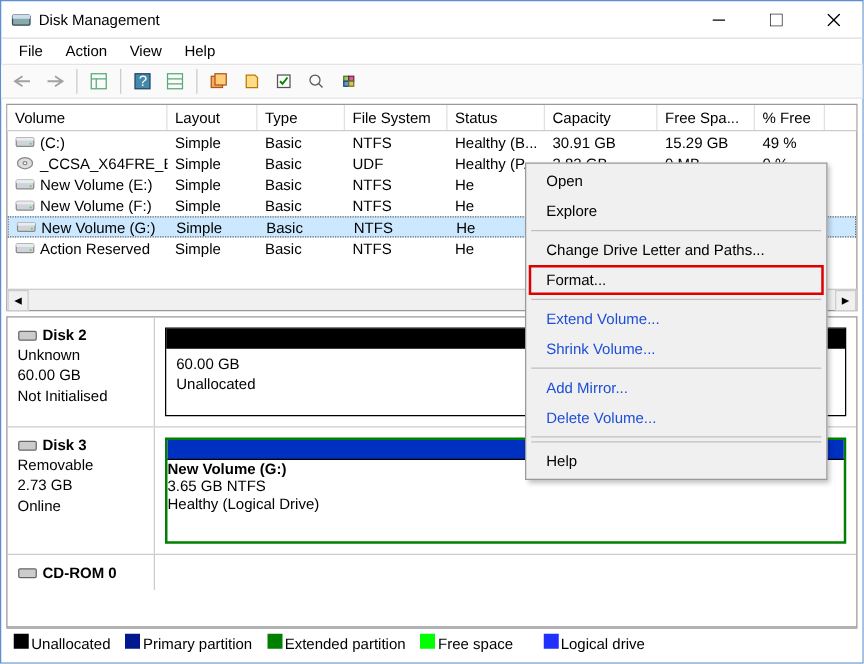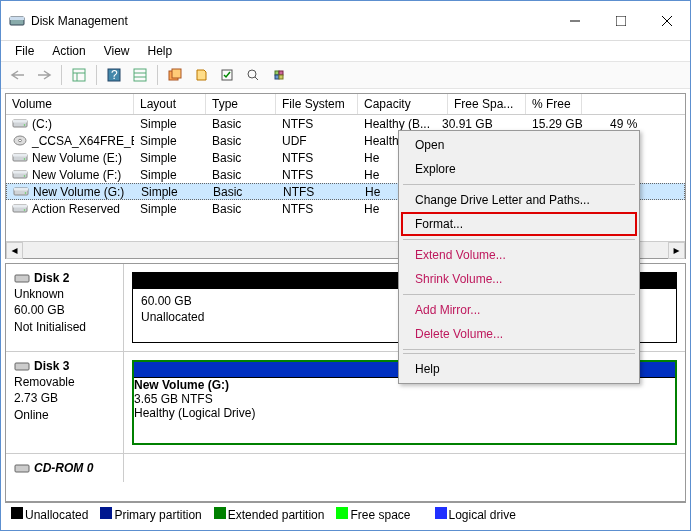--- a/index.html
+++ b/index.html
@@ -1,18 +1,18 @@
 <!DOCTYPE html>
 <html><head>
 <meta charset="utf-8">
 <style>
   * { box-sizing: border-box; font-family: "Segoe UI", Tahoma, sans-serif; font-size: 12px; }
   body { margin: 0; background: #fff; }
   .window { width: 691px; height: 531px; border: 1px solid #5c8fcf; background: #fff; display: flex; flex-direction: column; }
-  .titlebar { height: 40px; display: flex; align-items: center; padding-left: 8px; border-bottom: 1px solid #ddd; }
+  .titlebar { height: 30px; display: flex; align-items: center; padding-left: 8px; border-bottom: 1px solid #ddd; }
   .titlebar .wicon { width: 16px; height: 16px; margin-right: 6px; }
   .titlebar .title { font-size: 12px; }
   .winbtns { margin-left: auto; display: flex; }
   .winbtn { width: 46px; height: 29px; display: flex; align-items: center; justify-content: center; }
   .winbtn svg { stroke: #000; stroke-width: 1; fill: none; }
   .menubar { height: 20px; display: flex; align-items: center; padding: 0 6px; gap: 2px; }
   .menuitem { padding: 0 8px; font-size: 12px; }
   .toolbar { height: 28px; display: flex; align-items: center; padding: 0 6px; gap: 4px; border-top: 1px solid #e5e5e5; border-bottom: 1px solid #e5e5e5; background: #fafafa; }
   .tbtn { width: 22px; height: 22px; display: flex; align-items: center; justify-content: center; border: 1px solid transparent; }
   .tbtn.disabled { opacity: .35; }
@@ -35,21 +35,21 @@
   .diskleft .dname { font-weight: bold; display: flex; align-items: center; gap: 4px; }
   .diskright { flex: 1; padding: 8px; }
   .part { border: 1px solid #000; height: 100%; position: relative; }
   .part .stripe { height: 16px; }
   .part .plabel { padding: 4px 8px; font-size: 12px; line-height: 1.35; }
   .part .pname { font-weight: bold; }
   .legend { border-top: 1px solid #999; margin: 0 4px 4px 4px; padding: 4px 6px; display: flex; align-items: center; gap: 4px; font-size: 12px; }
   .sw { width: 12px; height: 12px; display: inline-block; margin-right: 2px; }
   .ctxmenu { position: absolute; background: #f0f0f0; border: 1px solid #999; box-shadow: 2px 2px 4px rgba(0,0,0,.25); z-index: 10; padding: 2px; width: 242px; }
   .ctxitem { padding: 5px 14px; font-size: 12px; }
-  .ctxitem.disabled { color: #be185d; }
+  .ctxitem.disabled { color: #1d4ed8; }
   .ctxitem.hl { border: 2px solid #d00; padding: 3px 12px; }
   .ctxsep { height: 1px; background: #c0c0c0; margin: 3px 2px; }
   .c0 { width: 128px } .c1 { width: 72px } .c2 { width: 70px } .c3 { width: 82px } .c4 { width: 78px } .c5 { width: 90px } .c6 { width: 78px } .c7 { width: 56px }
 </style>
 </head>
 <body>
 
 <div class="window">
   <div class="titlebar">
     <svg class="wicon" viewBox="0 0 16 16">
@@ -150,20 +150,21 @@
         </svg>
       </div>
   </div>
 
   <div class="listview">
     <div class="lvhead">
       <div class="lvhcell c0">Volume</div>
       <div class="lvhcell c1">Layout</div>
       <div class="lvhcell c2">Type</div>
       <div class="lvhcell c3">File System</div>
+      <div class="lvhcell c4">Status</div>
       <div class="lvhcell c5">Capacity</div>
       <div class="lvhcell c6">Free Spa...</div>
       <div class="lvhcell c7">% Free</div>
     </div>
     <div class="lvbody" id="lvbody">
         <div class="lvrow">
           <div class="lvcell c0">
             <svg class="dicon" viewBox="0 0 16 11">
               <rect x="1" y="2" width="14" height="7" rx="1" fill="#d0d4d8" stroke="#888"></rect>
               <rect x="1" y="2" width="14" height="2.5" fill="#e8ecf0"></rect>
@@ -311,21 +312,21 @@
             <div class="stripe" style="background:#0030c0;border-bottom:1px solid #000"></div>
             <div class="inner"></div>
             <div class="innerbox">
               <div class="pname">New Volume  (G:)</div>
               <div>3.65 GB NTFS</div>
               <div>Healthy (Logical Drive)</div>
             </div>
           </div>
         </div>
       </div>
-      <div class="diskrow" style="min-height: 18px; border-bottom: none; font-style: italic;">
+      <div class="diskrow" style="min-height: 18px; border-bottom: none;">
         <div class="diskleft">
           <div class="dname">
             <svg width="16" height="12" viewBox="0 0 16 12">
               <rect x="1" y="3" width="14" height="7" rx="1" fill="#ccc" stroke="#666"></rect>
             </svg>
             <span>CD-ROM 0</span>
           </div>
         </div>
         <div class="diskright"></div>
       </div>
@@ -333,21 +334,21 @@
 
   <div class="legend" id="legend">
       <span style="margin-right: 8px;"><span class="sw" style="background:#000"></span>Unallocated</span>
       <span style="margin-right: 8px;"><span class="sw" style="background:#00178f"></span>Primary partition</span>
       <span style="margin-right: 8px;"><span class="sw" style="background:#008000"></span>Extended partition</span>
       <span style="margin-right: 20px;"><span class="sw" style="background:#00ff00"></span>Free space</span>
       <span style="margin-right: 20px;"><span class="sw" style="background:#2030ff"></span>Logical drive</span>
     </div>
 </div>
 
-<div class="ctxmenu" id="ctxmenu" style="left:398px; top:130px;">
+<div class="ctxmenu" id="ctxmenu" style="left:420px; top:130px;">
     <div class="ctxitem">Open</div>
     <div class="ctxitem">Explore</div>
     <div class="ctxsep"></div>
     <div class="ctxitem">Change Drive Letter and Paths...</div>
     <div class="ctxitem hl">Format...</div>
     <div class="ctxsep"></div>
     <div class="ctxitem disabled">Extend Volume...</div>
     <div class="ctxitem disabled">Shrink Volume...</div>
     <div class="ctxsep"></div>
     <div class="ctxitem disabled">Add Mirror...</div>

